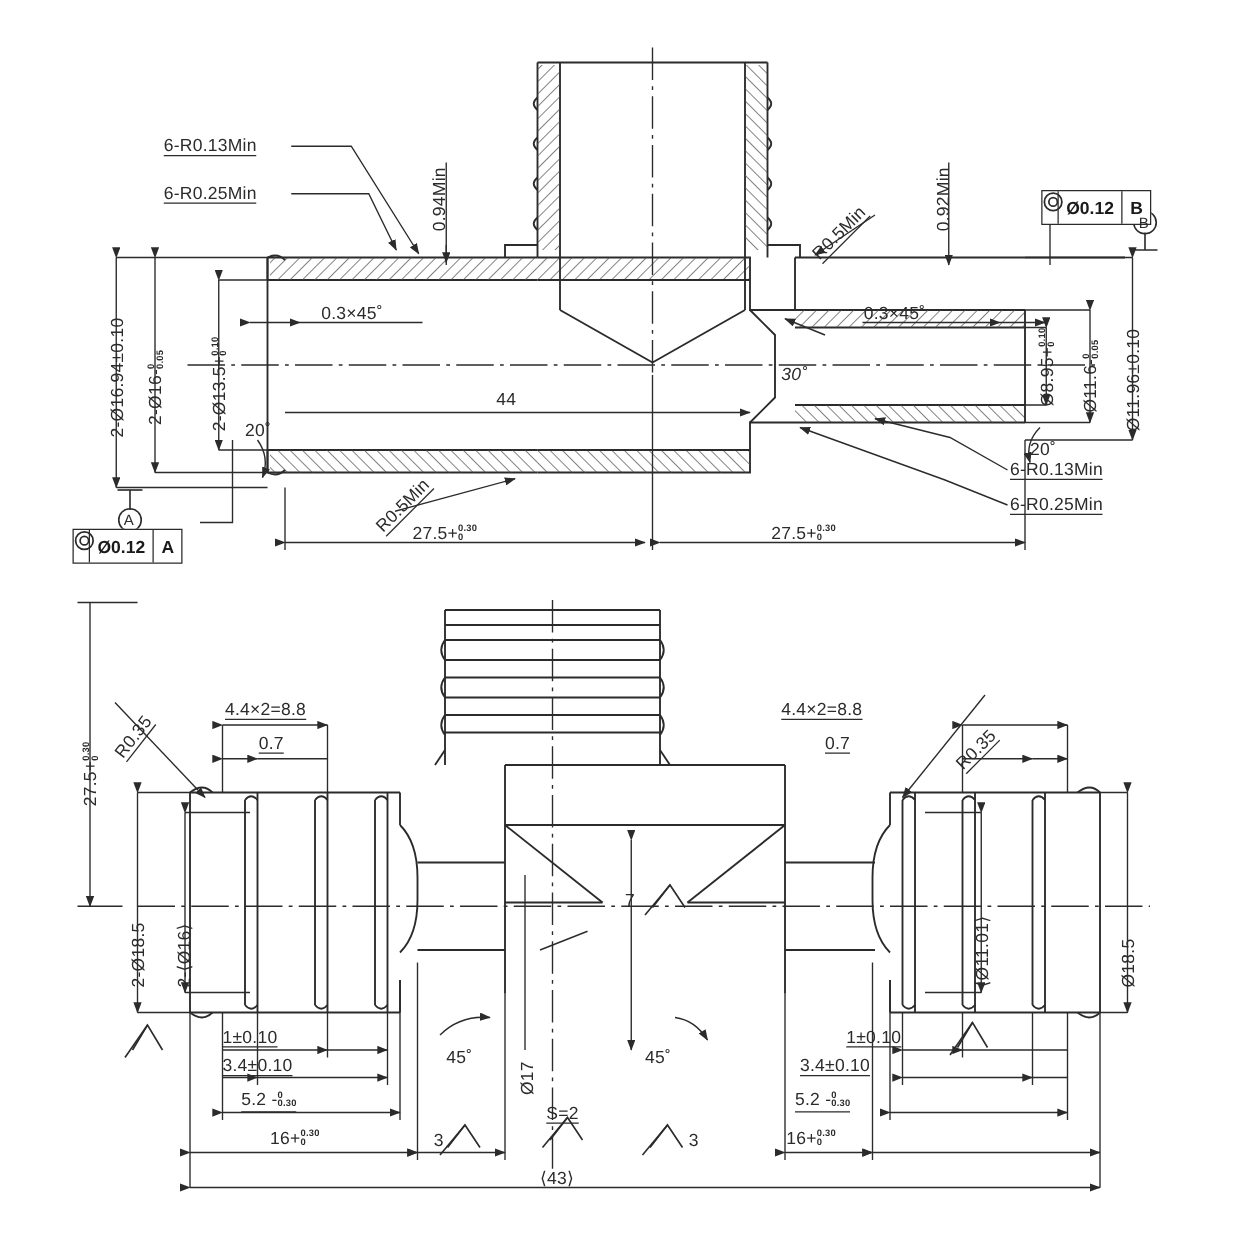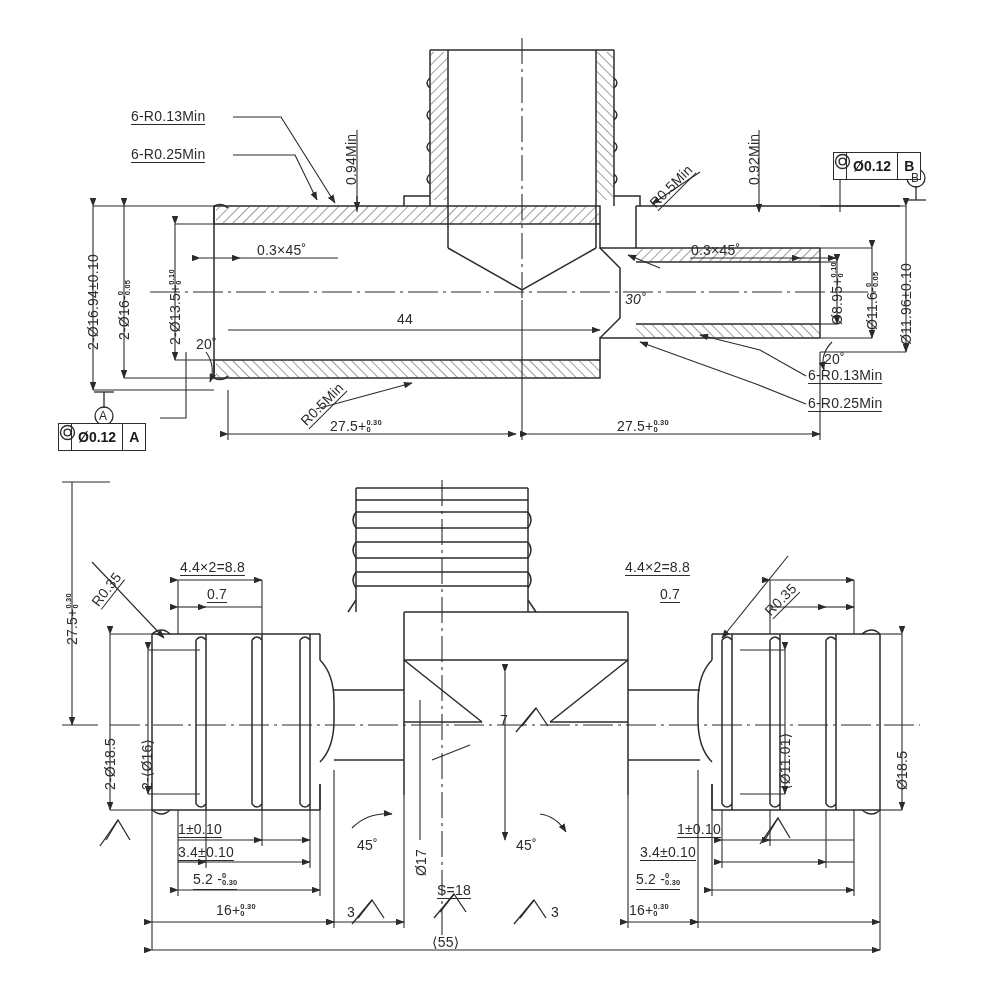--- a/index.html
+++ b/index.html
@@ -530,16 +530,16 @@
 </div>
 
 <div class="lbl" style="left:347px;top:905px;">3</div>
 <div class="lbl" style="left:551px;top:905px;">3</div>
 
 <div class="lbl" style="left:357px;top:838px;">45˚</div>
 <div class="lbl" style="left:516px;top:838px;">45˚</div>
 
 <div class="lbl" style="left:500px;top:713px;">7</div>
 <div class="lbl rot90" style="left:414px;top:876px;">Ø17</div>
-<div class="lbl ul" style="left:437px;top:883px;">S=18</div>
-<div class="lbl" style="left:432px;top:935px;">⟨55⟩</div>
+<div class="lbl ul" style="left:437px;top:883px;">S=2</div>
+<div class="lbl" style="left:432px;top:935px;">⟨43⟩</div>
 
 </div>
 
 </body></html>

